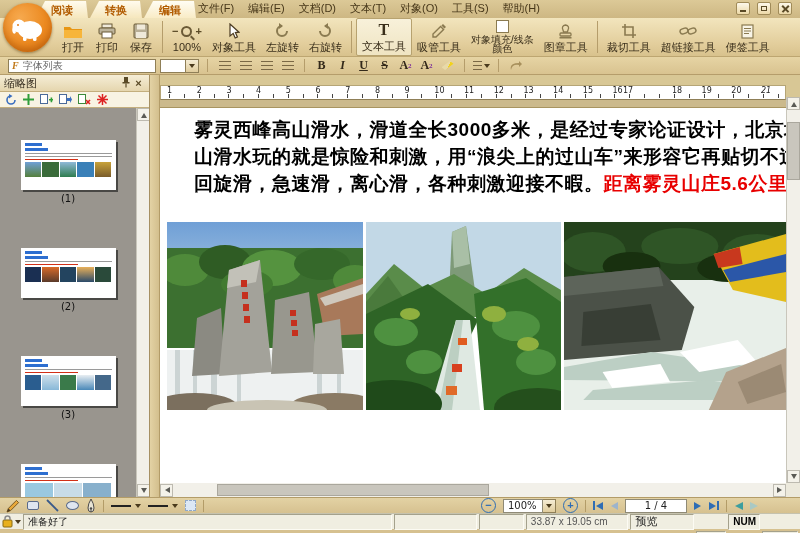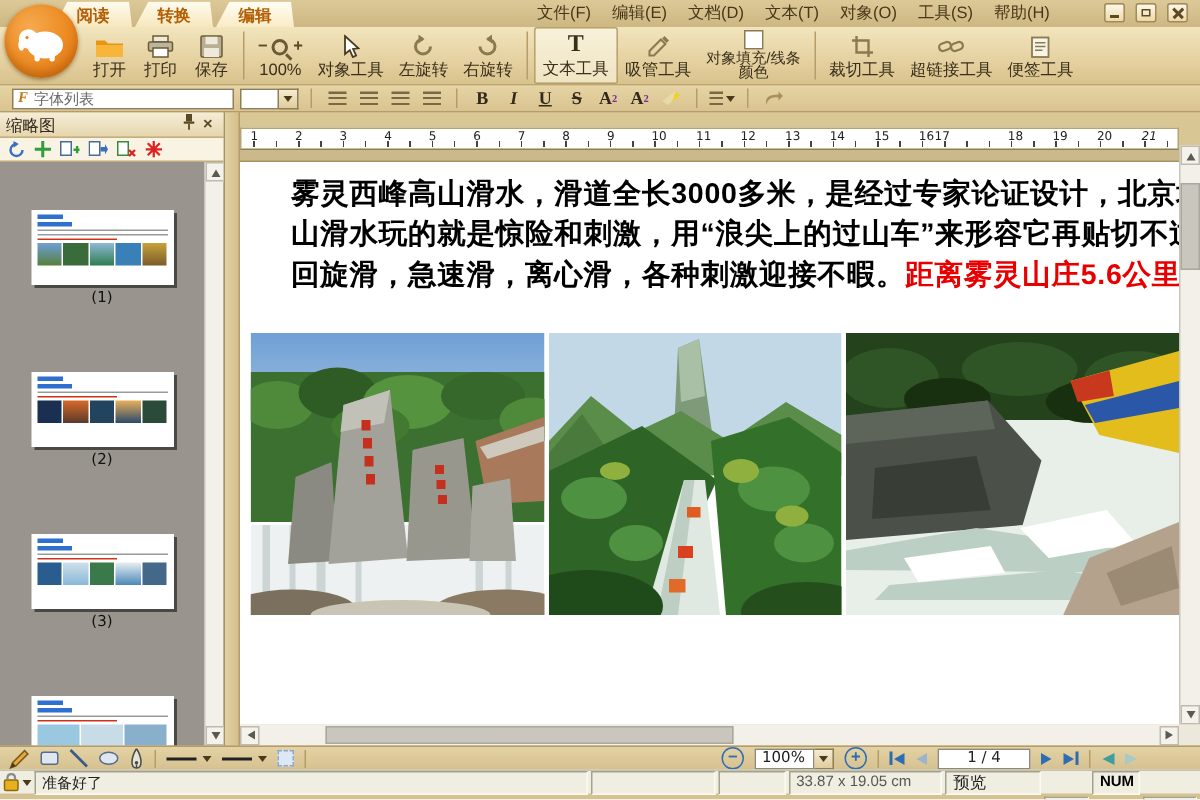--- a/index.html
+++ b/index.html
@@ -12,21 +12,21 @@
     background:linear-gradient(#dcc997,#cdb783); display:flex; align-items:flex-end; }
   .logo { position:absolute; top:3px; left:3px; width:49px; height:49px; border-radius:50%;
     background:radial-gradient(circle at 35% 30%,#f6a94e,#ec8a21 55%,#d86f10);
     box-shadow:0 1px 3px rgba(90,60,10,.55), inset 0 -4px 6px rgba(150,70,0,.4); z-index:9; }
   .logo svg { position:absolute; left:7px; top:10px; }
   .tabs { display:flex; margin-left:36px; height:18px; align-items:flex-end; }
   .tab { height:17px; padding:2px 15px 0; margin-right:2px; font-weight:bold; color:#b35e04;
     background:linear-gradient(#fffbee,#f6e7bd); clip-path:polygon(9px 0,calc(100% - 2px) 0,100% 100%,0 100%);
     cursor:default; }
   .tab.active { background:linear-gradient(#fffdf4,#f9ecc6); }
-  .menus { display:flex; gap:14px; margin-left:160px; padding-bottom:2px; color:#473719; }
+  .menus { display:flex; gap:14px; padding-bottom:2px; color:#473719; }
   .menus span { cursor:default; }
   .winbtns { position:absolute; right:8px; top:2px; display:flex; gap:7px; }
   .wbtn { width:14px; height:13px; background:linear-gradient(#fdf8ea,#ecd9a8); border:1px solid #a08b59;
     border-radius:2px; position:relative; }
   .wbtn i { position:absolute; }
   .wbtn.min i { left:3px; right:3px; bottom:2px; height:2px; background:#5a4a26; }
   .wbtn.max i { left:3px; right:3px; top:3px; bottom:3px; border:1.5px solid #5a4a26; }
   .wbtn.cls i.a,.wbtn.cls i.b { left:2px; top:5px; width:9px; height:1.6px; background:#5a4a26; }
   .wbtn.cls i.a { transform:rotate(45deg);} .wbtn.cls i.b { transform:rotate(-45deg);}
 
@@ -298,20 +298,30 @@
         <svg width="16" height="16" viewBox="0 0 16 16">
             <path d="M12 1 L15 4 L13.4 5.6 L10.4 2.6 Z" fill="#8a7a50"></path>
             <path d="M9.6 3.4 L12.6 6.4 L5 14 L2 14 L2 11 Z" fill="none" stroke="#8a7a50" stroke-width="1.4"></path>
           </svg>
       </span>
         <span class="lb">吸管工具</span>
     </div>
     <div class="tbtn">
       <span class="ic sqwhite"></span>
       <span class="lb two"><span>对象填充/线条</span><br><span>颜色</span></span>
+    </div>
+    <div class="tbtn">
+      <span class="ic">
+        <svg width="15" height="16" viewBox="0 0 15 16">
+            <path d="M5 7 Q3 3 7.5 2 Q12 3 10 7 L9.4 9 L5.6 9 Z" fill="none" stroke="#8a7a50" stroke-width="1.3"></path>
+            <rect x="2" y="10" width="11" height="3" rx="1" fill="none" stroke="#8a7a50" stroke-width="1.3"></rect>
+            <rect x="1.5" y="14" width="12" height="1.5" fill="#8a7a50"></rect>
+          </svg>
+      </span>
+        <span class="lb">图章工具</span>
     </div>
     <div class="tsep"></div>
     <div class="tbtn">
       <span class="ic">
         <svg width="16" height="16" viewBox="0 0 16 16">
             <path d="M4 1 V12 H15" fill="none" stroke="#8a7a50" stroke-width="1.6"></path>
             <path d="M1 4 H12 V15" fill="none" stroke="#8a7a50" stroke-width="1.6"></path>
           </svg>
       </span>
         <span class="lb">裁切工具</span>

